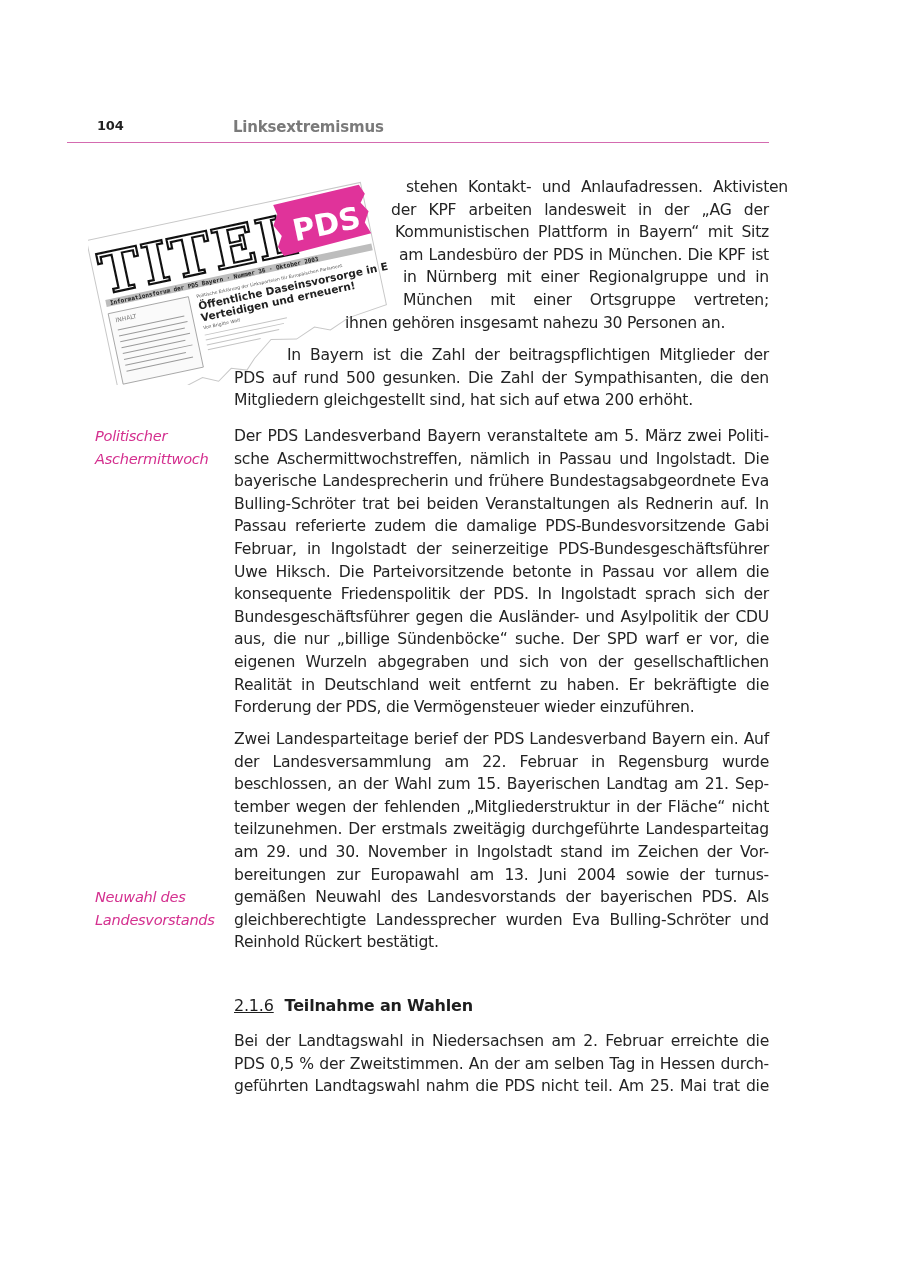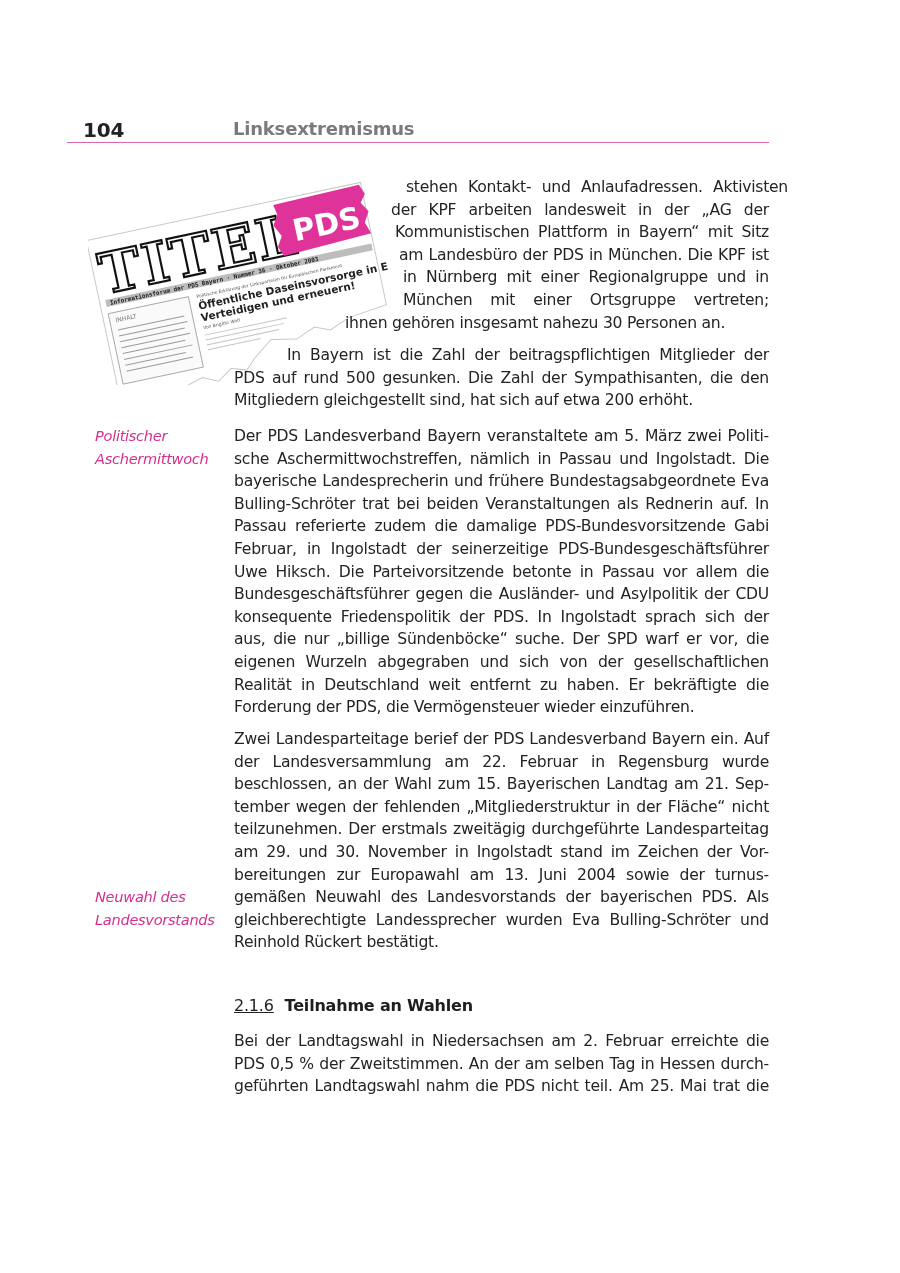--- a/index.html
+++ b/index.html
@@ -6,27 +6,27 @@
   body {
     width: 900px; height: 1273px; position: relative; overflow: hidden;
     font-family: "DejaVu Sans", "Liberation Sans", sans-serif;
     color: #1e1e1e;
   }
   .header {
     position: absolute; left: 67px; top: 116px; width: 702px; height: 26px;
     border-bottom: 1.5px solid #d46bb0;
   }
   .page-number {
-    position: absolute; left: 16px; top: 2px;
-    font-size: 20px; font-weight: bold; color: #222;
+    position: absolute; left: 30px; top: 2px;
+    font-size: 13px; font-weight: bold; color: #222;
     letter-spacing: -0.2px;
   }
   .running-title {
     position: absolute; left: 166px; top: 2px;
-    font-size: 18px; font-weight: bold; color: #7a7a7a;
+    font-size: 15px; font-weight: bold; color: #7a7a7a;
     letter-spacing: -0.2px;
   }
   .body-text {
     font-size: 15.6px; line-height: 22.6px; text-align: justify;
     letter-spacing: -0.25px; word-spacing: 0px; color: #242424;
   }
   .line { display: block; white-space: nowrap; text-align-last: justify; }
   .line.last { text-align-last: left; }
   .para { position: absolute; left: 234px; width: 535px; }
   .margin-note {
@@ -120,22 +120,22 @@
 </div>
 
 <div class="body-text para" style="top:425px;">
   <span class="line">Der PDS Landesverband Bayern veranstaltete am 5. März zwei Politi-</span>
   <span class="line">sche Aschermittwochstreffen, nämlich in Passau und Ingolstadt. Die</span>
   <span class="line">bayerische Landesprecherin und frühere Bundestagsabgeordnete Eva</span>
   <span class="line">Bulling-Schröter trat bei beiden Veranstaltungen als Rednerin auf. In</span>
   <span class="line">Passau referierte zudem die damalige PDS-Bundesvorsitzende Gabi</span>
   <span class="line">Februar, in Ingolstadt der seinerzeitige PDS-Bundesgeschäftsführer</span>
   <span class="line">Uwe Hiksch. Die Parteivorsitzende betonte in Passau vor allem die</span>
+  <span class="line">konsequente Friedenspolitik der PDS. In Ingolstadt sprach sich der</span>
   <span class="line">Bundesgeschäftsführer gegen die Ausländer- und Asylpolitik der CDU</span>
-  <span class="line">konsequente Friedenspolitik der PDS. In Ingolstadt sprach sich der</span>
   <span class="line">aus, die nur „billige Sündenböcke“ suche. Der SPD warf er vor, die</span>
   <span class="line">eigenen Wurzeln abgegraben und sich von der gesellschaftlichen</span>
   <span class="line">Realität in Deutschland weit entfernt zu haben. Er bekräftigte die</span>
   <span class="line last">Forderung der PDS, die Vermögensteuer wieder einzuführen.</span>
 </div>
 
 <div class="body-text para" style="top:728px;">
   <span class="line">Zwei Landesparteitage berief der PDS Landesverband Bayern ein. Auf</span>
   <span class="line">der Landesversammlung am 22. Februar in Regensburg wurde</span>
   <span class="line">beschlossen, an der Wahl zum 15. Bayerischen Landtag am 21. Sep-</span>

